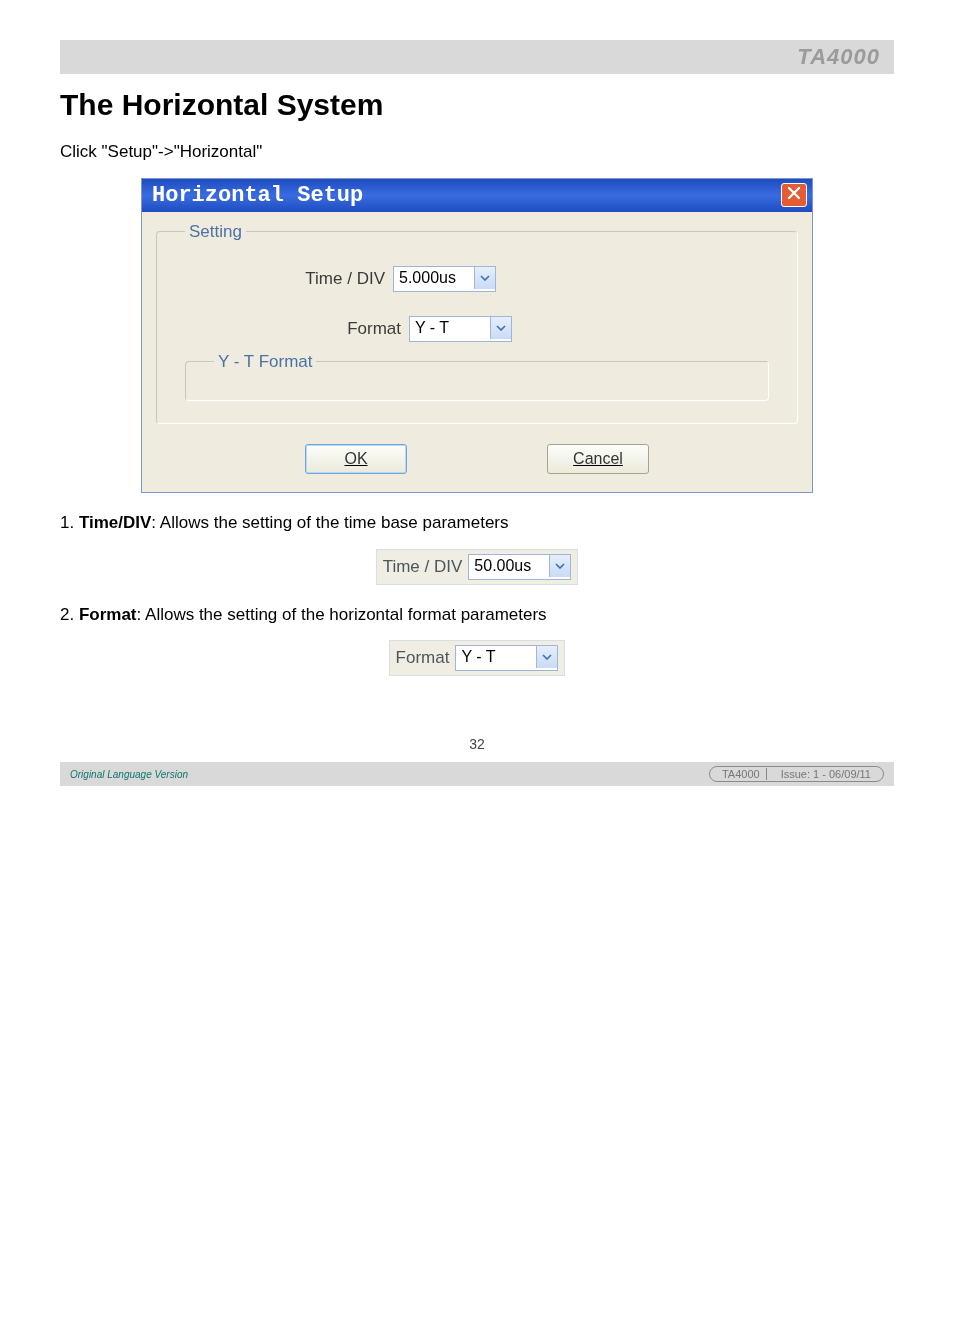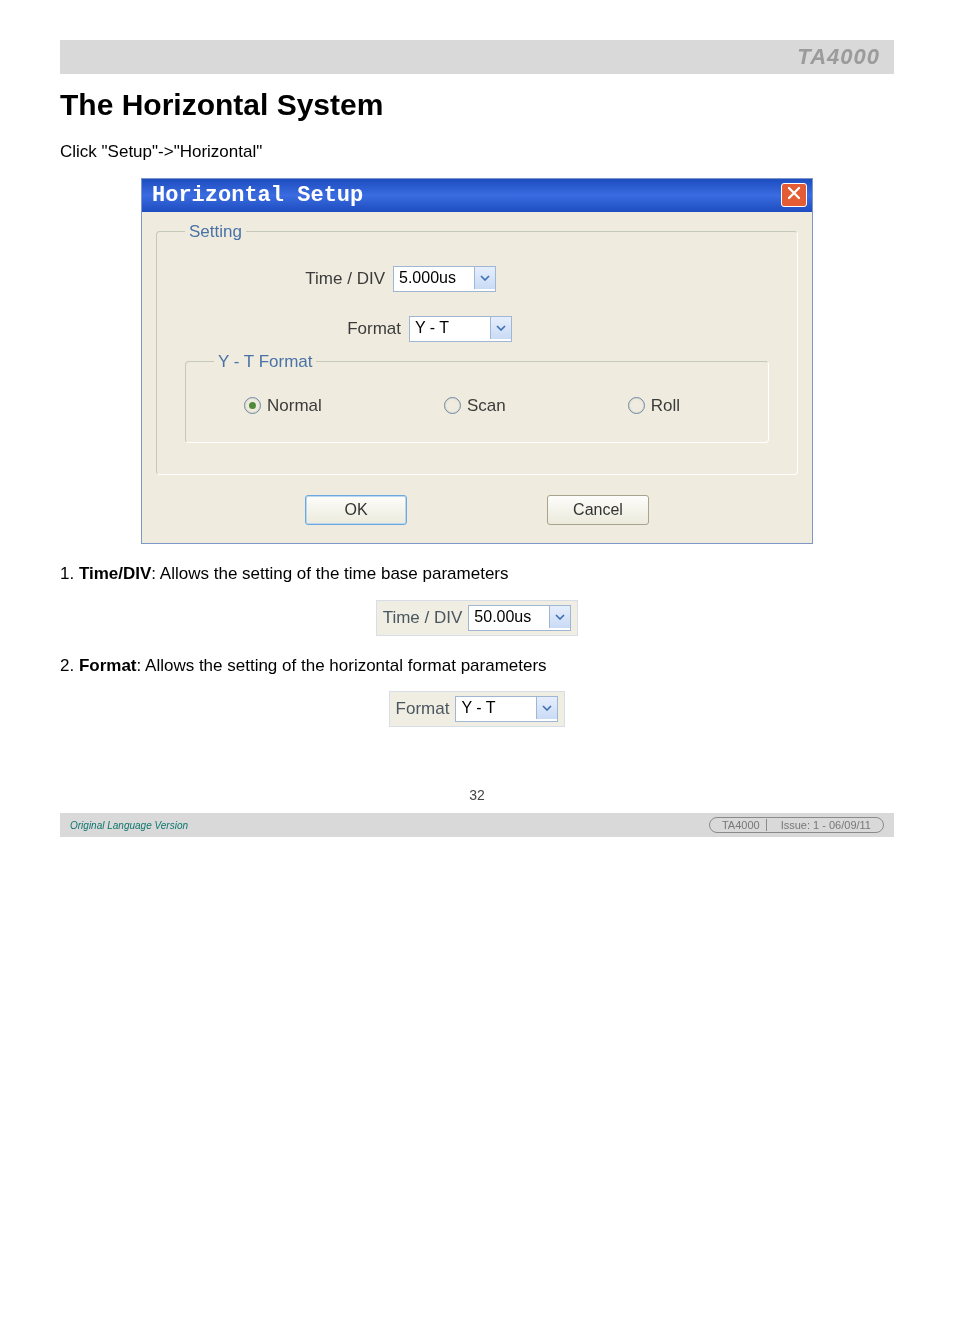--- a/index.html
+++ b/index.html
@@ -147,20 +147,21 @@
   .xy-row {
     display: flex;
     align-items: center;
     justify-content: space-between;
     padding: 8px 18px 12px 6px;
   }
   .xy-label { font-size:17px; color:#3b3b3b; }
   .btn-row {
     display:flex; justify-content:center; gap:140px;
     padding: 8px 0 4px 0;
+    text-decoration: underline;
   }
   .btn {
     min-width: 100px; height:28px;
     background: linear-gradient(#fdfdfb, #eceadb);
     border: 1px solid #a6a48d;
     border-radius: 3px;
     font-size: 16px;
     color:#333;
     display:flex; align-items:center; justify-content:center;
   }
@@ -236,38 +237,22 @@
           <div class="combo">
             <input value="Y - T" style="">
             <div class="arrow">
               <svg viewBox="0 0 10 6">
                   <path d="M1 1 L5 5 L9 1" fill="none" stroke="#3b6fb5" stroke-width="1.6"></path>
                 </svg>
             </div>
           </div>
         </div>
 
-        <fieldset class="group" style="margin-bottom:17px;">
+        <fieldset class="group" style="margin-bottom:8px;">
           <legend>Y - T Format</legend>
-          <div class="radio-row">
-            <div class="radio-item">
-              <span class="radio checked">
-                  <span class="dot"></span>
-                </span>
-              <span>Normal</span>
-            </div>
-            <div class="radio-item">
-              <span class="radio"></span>
-              <span>Scan</span>
-            </div>
-            <div class="radio-item">
-              <span class="radio"></span>
-              <span>Roll</span>
-            </div>
-          </div>
         </fieldset>
 
       </fieldset>
 
       <div class="btn-row">
         <div class="btn default">
           <span>OK</span>
         </div>
         <div class="btn">
           <span>Cancel</span>

